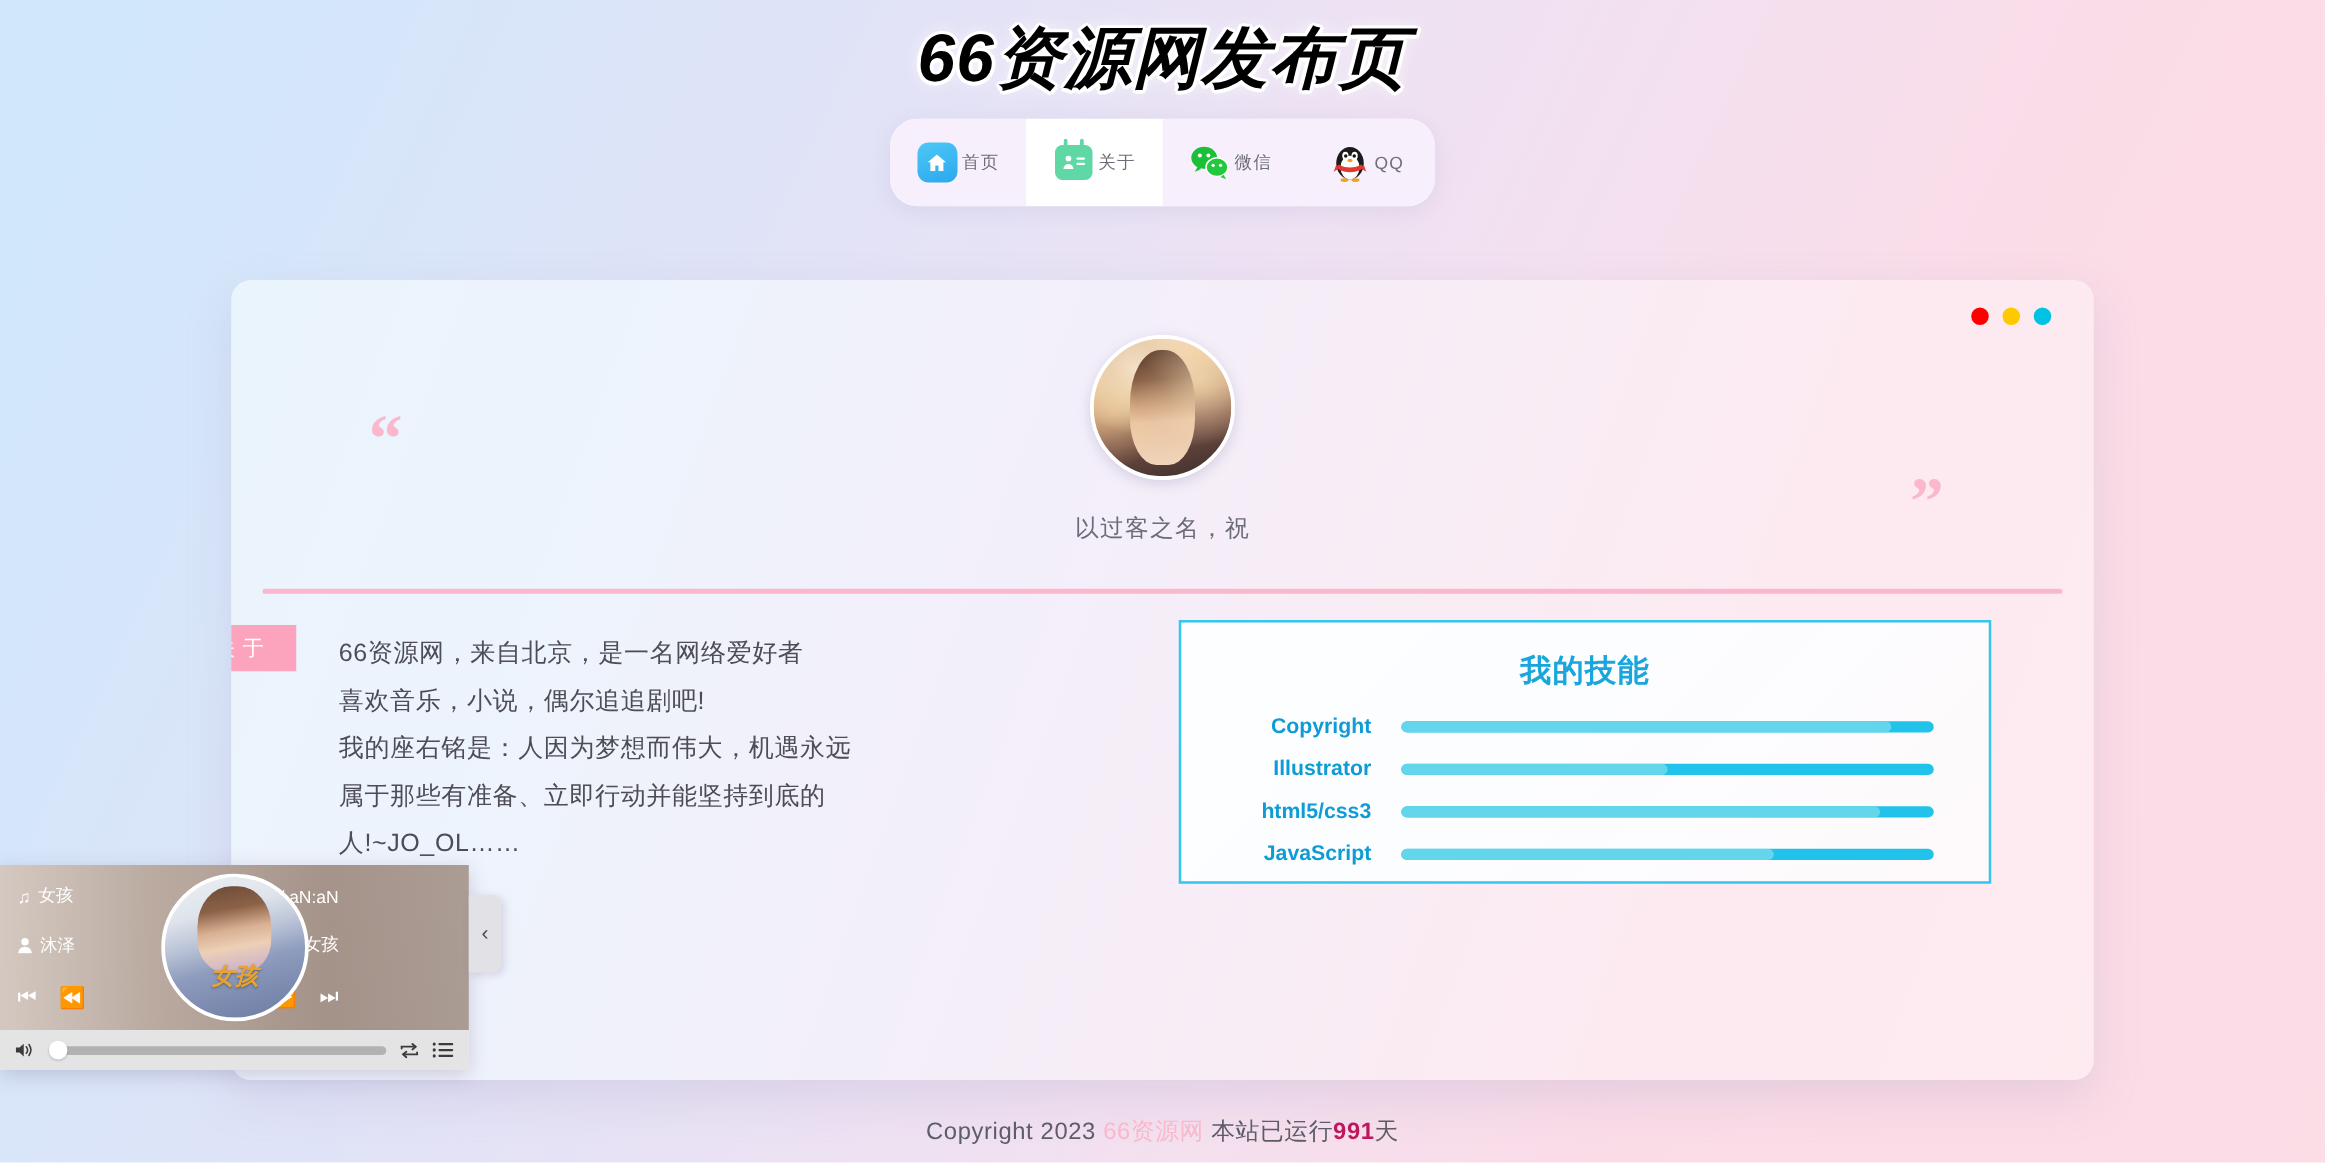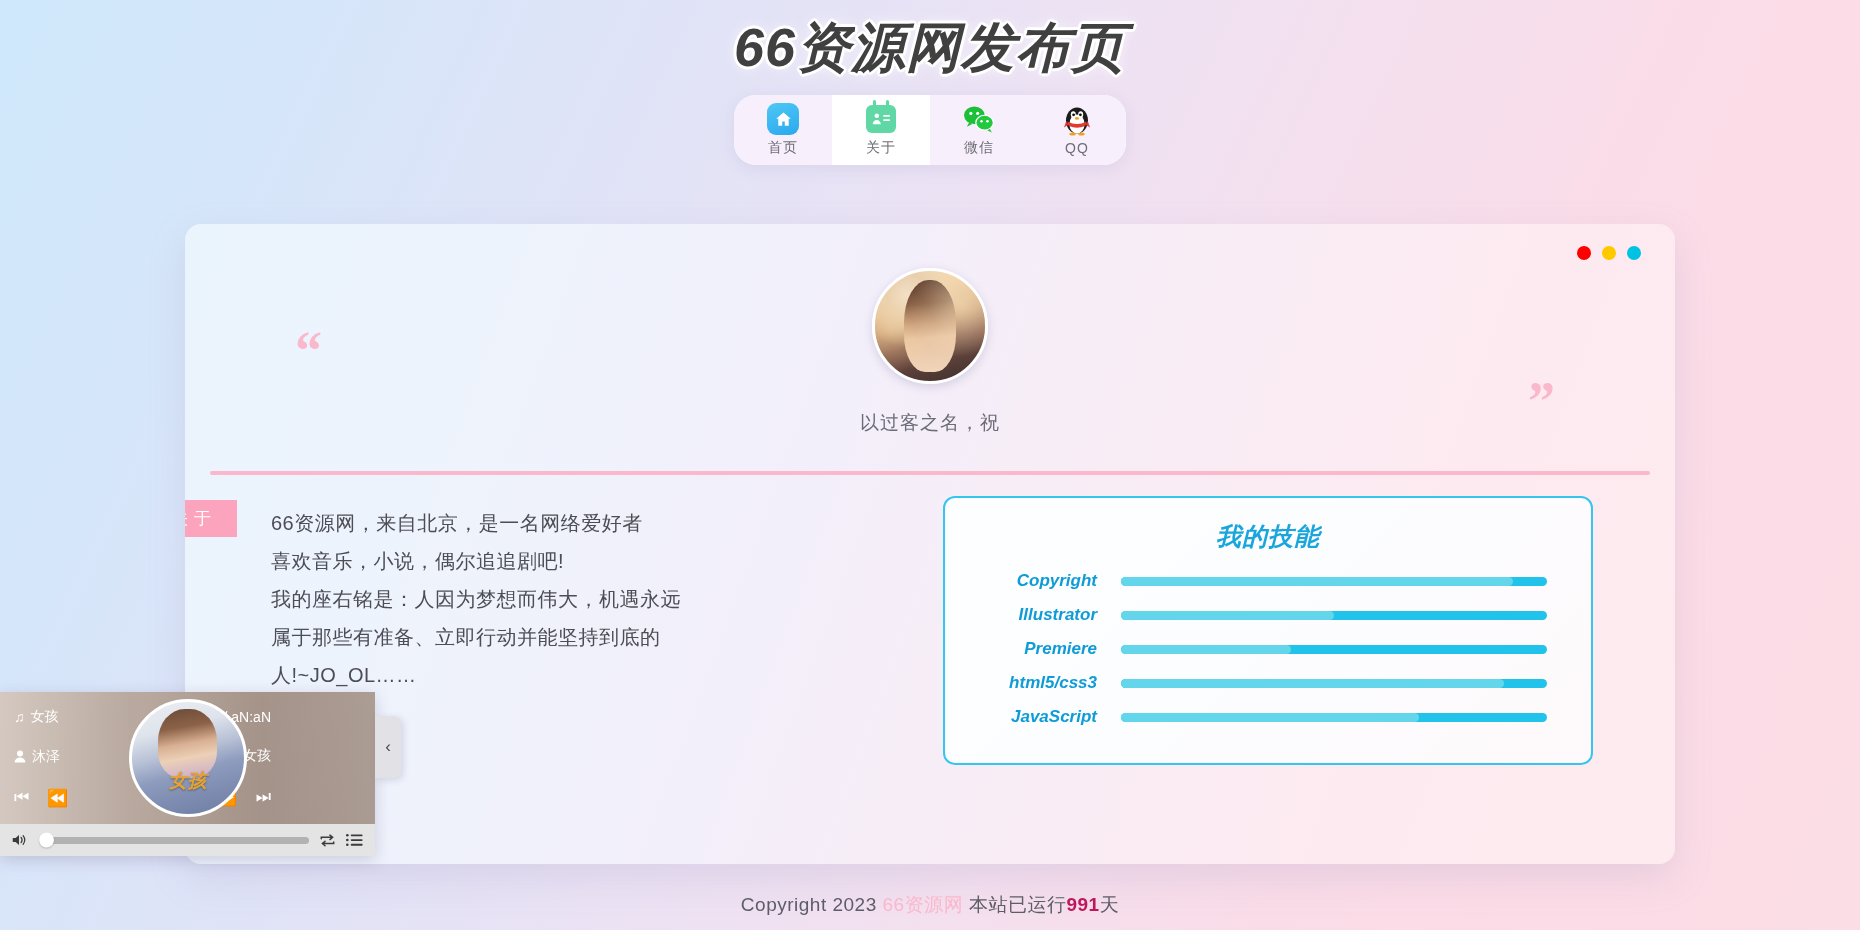--- a/index.html
+++ b/index.html
@@ -25,21 +25,21 @@
         #fbdde6 100%);
   }
 
   
   .page-title {
     text-align: center;
     padding-top: 18px;
     font-size: 54px;
     font-style: italic;
     font-weight: bold;
-    color: #404040;
+    color: #000000;
     letter-spacing: 1px;
     text-shadow:
       -2px -2px 0 #ffffff,  2px -2px 0 #ffffff,
       -2px  2px 0 #ffffff,  2px  2px 0 #ffffff,
       -3px  0   0 #ffffff,  3px  0   0 #ffffff,
        0   -3px 0 #ffffff,  0    3px 0 #ffffff,
        0 0 14px rgba(255,255,255,0.95);
     line-height: 1.1;
     user-select: none;
   }
@@ -52,23 +52,23 @@
   }
   .navbar {
     display: flex;
     background: #ffffff;
     border-radius: 22px;
     overflow: hidden;
     box-shadow: 0 4px 16px rgba(150,140,190,0.16);
     height: 70px;
   }
   .nav-item {
-    width: 98px;
-    display: flex;
-    flex-direction: column;
+    width: 109px;
+    display: flex;
+    flex-direction: row;
     align-items: center;
     justify-content: center;
     gap: 4px;
     cursor: pointer;
     background: #ffffff;
   }
   .nav-item.dim { background: #f7effb; }
   .nav-item:first-child { border-top-left-radius: 22px; border-bottom-left-radius: 22px; }
   .nav-item:last-child  { border-top-right-radius: 22px; border-bottom-right-radius: 22px; }
 
@@ -226,26 +226,25 @@
     font-size: 20px;
     color: #4d4d55;
     line-height: 38px;
     letter-spacing: 0.5px;
   }
 
   
   .skills {
     flex: 1;
     border: 2px solid #35c6ef;
-    border-radius: 12px;
+    border-radius: 0;
     background: linear-gradient(135deg,#fdfeff 0%,#fcfdff 48%,#fef9fb 100%);
-    padding: 22px 44px 36px 44px;
+    padding: 22px 44px 12px 44px;
     max-width: 650px;
     margin-left: auto;
-    font-style: italic;
   }
   .skills-title {
     text-align: center;
     color: #1aa6dd;
     font-size: 25px;
     font-weight: bold;
     letter-spacing: 1px;
     margin-bottom: 18px;
   }
   .skill {
@@ -532,26 +531,20 @@
         </div>
       </div>
 
       <div class="skill">
         <div class="skill-name">Illustrator</div>
         <div class="bar">
           <div class="bar-fill" style="width: 50%;"></div>
         </div>
       </div>
 
-      <div class="skill">
-        <div class="skill-name">Premiere</div>
-        <div class="bar">
-          <div class="bar-fill" style="width: 40%;"></div>
-        </div>
-      </div>
 
       <div class="skill">
         <div class="skill-name">html5/css3</div>
         <div class="bar">
           <div class="bar-fill" style="width: 90%;"></div>
         </div>
       </div>
 
       <div class="skill">
         <div class="skill-name">JavaScript</div>

